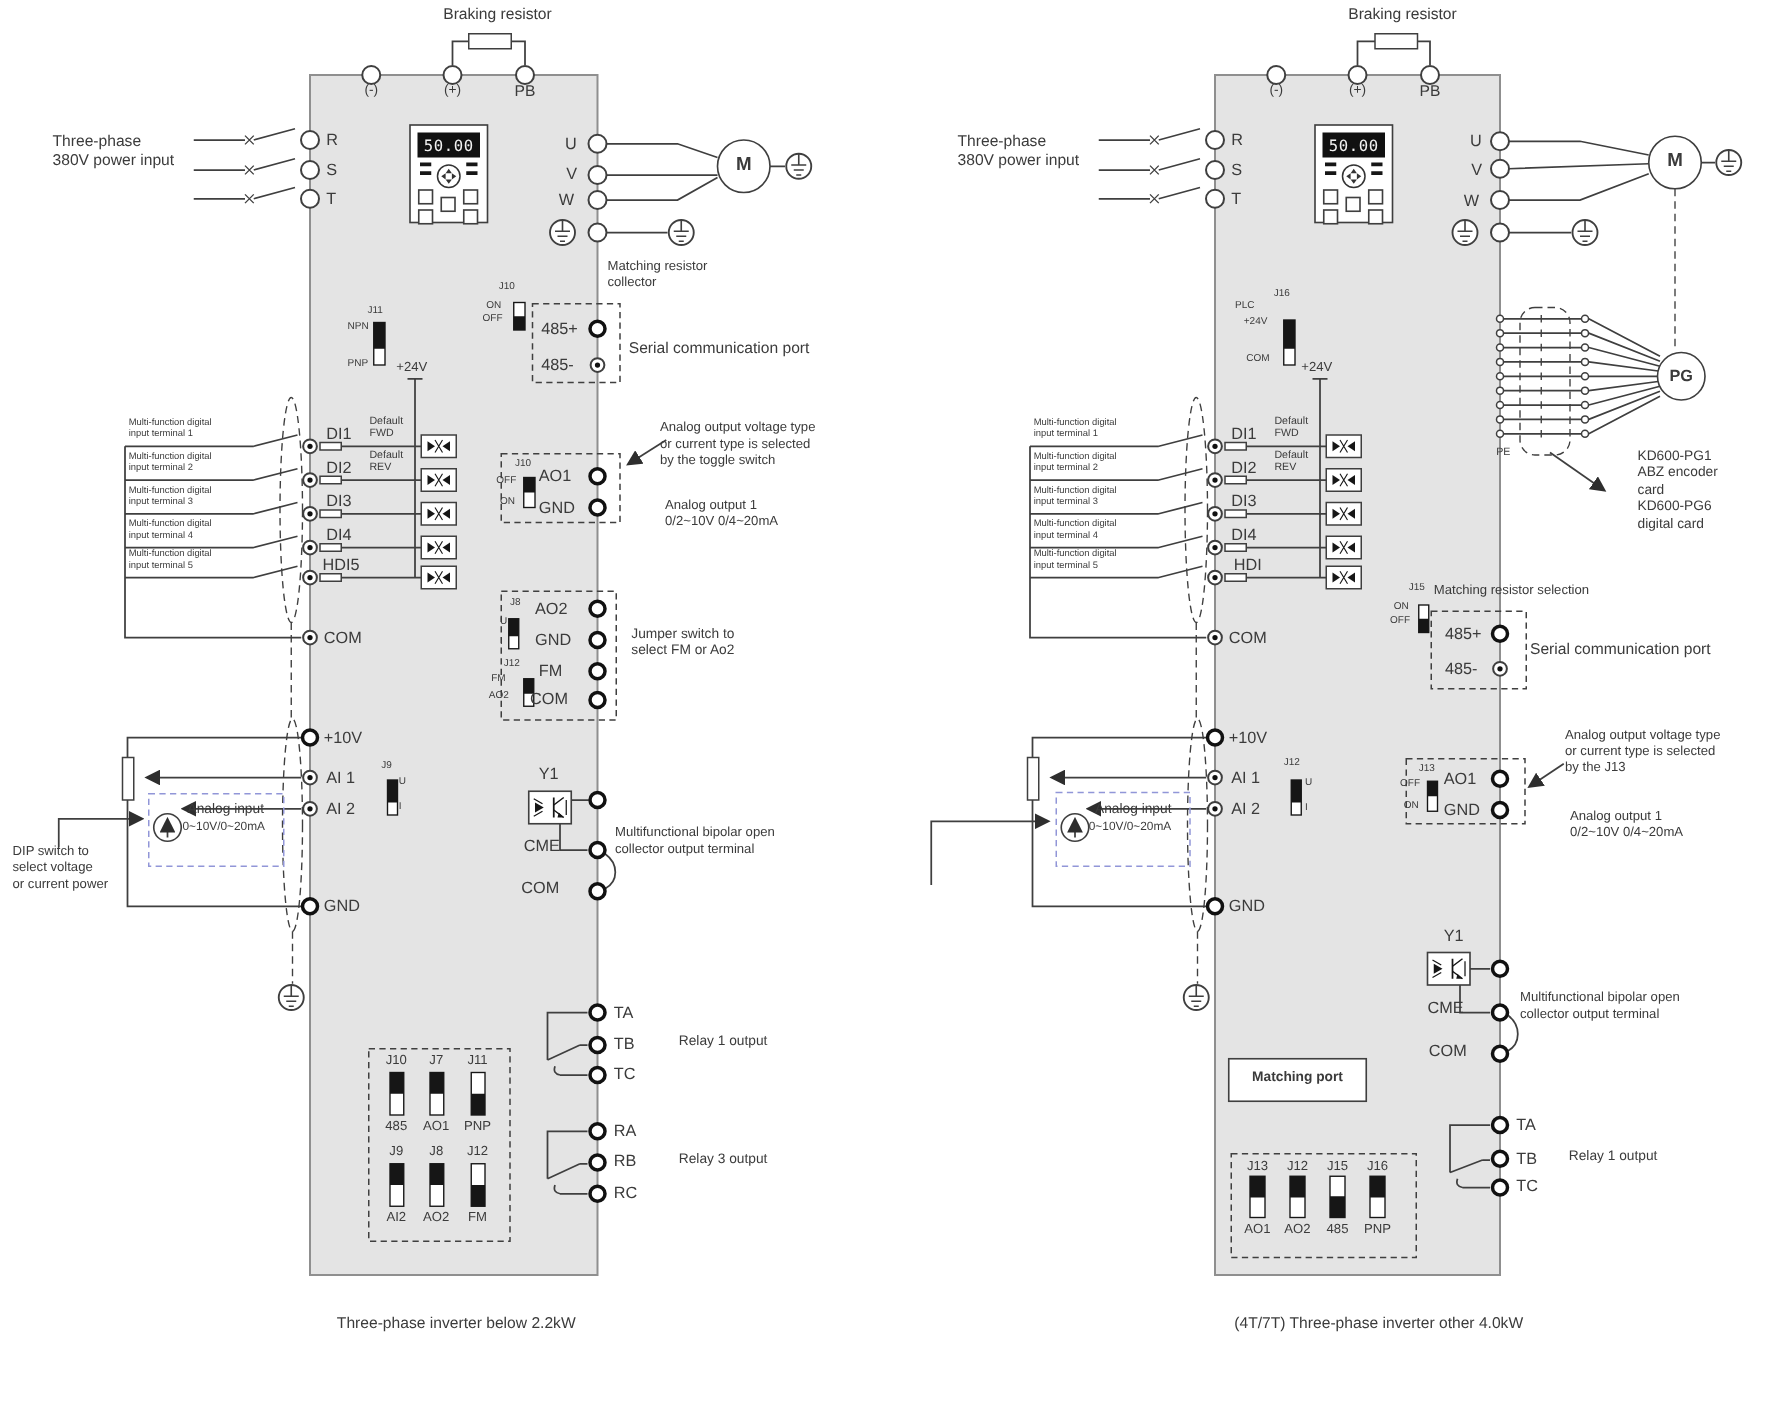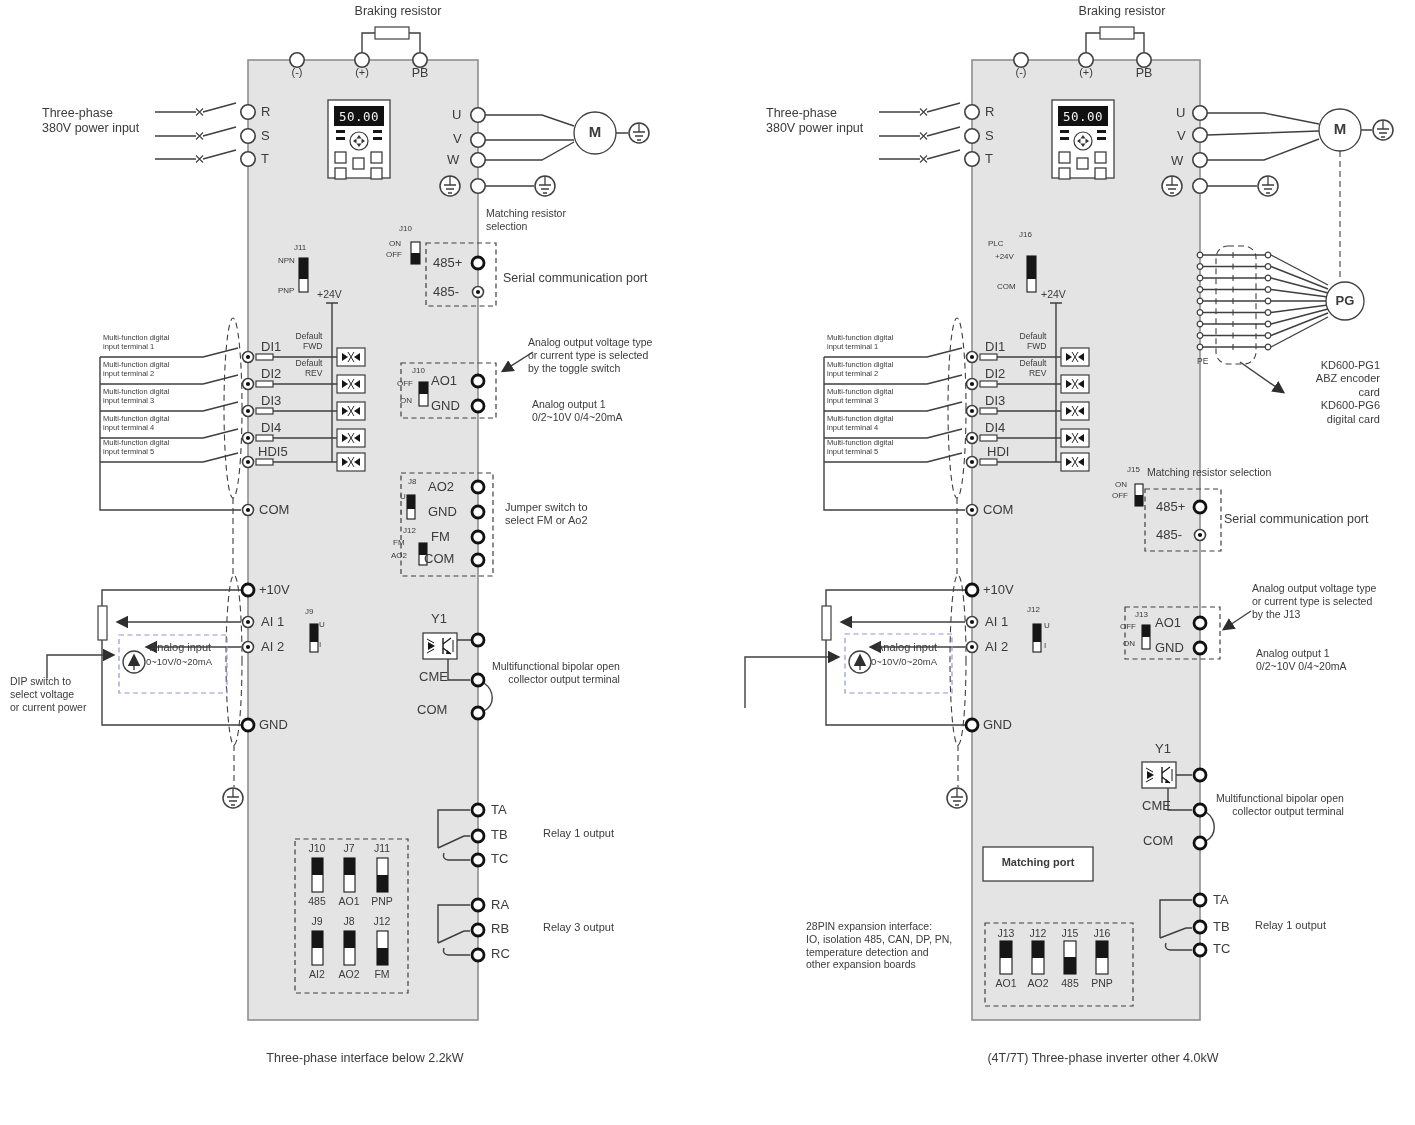--- a/index.html
+++ b/index.html
@@ -1,20 +1,20 @@
 <!DOCTYPE html>
 <html><head>
 <meta charset="utf-8">
 <style>
   html,body{margin:0;padding:0;background:#fff}
   .stage{position:relative;width:1415px;height:1125px;background:#fff;font-family:"Liberation Sans",sans-serif;overflow:hidden}
   .stage>svg{position:absolute;left:0;top:0}
   .t{position:absolute;color:#3b3b3b;white-space:pre-line;line-height:1.22}
   .c{transform:translateX(-50%);text-align:center}
-  .ctr{text-align:right}
+  .ctr{text-align:left}
   .b{font-weight:bold}
   .s7{font-size:8px}.s75{font-size:7.5px}.s8{font-size:8.5px}.s9{font-size:9.5px}
   .s10{font-size:10.5px}.s11{font-size:11px}.s12{font-size:12.5px}.s13{font-size:13px}.s15{font-size:15px}
   .disp{font-family:"DejaVu Sans Mono",monospace;color:#f2f2f2;letter-spacing:.5px}
   .w{stroke:#3f3f3f;stroke-width:1.4;fill:none}
   .wt{stroke:#3f3f3f;stroke-width:1.1;fill:none}
   .db{fill:none;stroke:#3f3f3f;stroke-width:1.2;stroke-dasharray:5 3.5}
   .dbl{fill:none;stroke:#9196d8;stroke-width:1.2;stroke-dasharray:5 3.5}
   .sh{fill:none;stroke:#3f3f3f;stroke-width:1.1;stroke-dasharray:6 4}
   .rr{fill:#fff;stroke:#3f3f3f;stroke-width:1.2}
@@ -420,21 +420,21 @@
 380V power input</div>
 <div class="t s13" style="left:261px;top:104px">R</div>
 <div class="t s13" style="left:261px;top:128px">S</div>
 <div class="t s13" style="left:261px;top:151px">T</div>
 <div class="t s13" style="left:452px;top:107px">U</div>
 <div class="t s13" style="left:453px;top:131px">V</div>
 <div class="t s13" style="left:447px;top:152px">W</div>
 <div class="t c b s15" style="left:595px;top:123px">M</div>
 <div class="t c s12 disp" style="left:359px;top:109px">50.00</div>
 <div class="t s10" style="left:486px;top:207px">Matching resistor
-selection</div>
+collector</div>
 <div class="t s7" style="left:399px;top:224px">J10</div>
 <div class="t s7" style="left:389px;top:239px">ON</div>
 <div class="t s7" style="left:386px;top:250px">OFF</div>
 <div class="t s13" style="left:433px;top:255px">485+</div>
 <div class="t s13" style="left:433px;top:284px">485-</div>
 <div class="t s12" style="left:503px;top:271px">Serial communication port</div>
 <div class="t s7" style="left:294px;top:243px">J11</div>
 <div class="t s7" style="left:278px;top:256px">NPN</div>
 <div class="t s7" style="left:278px;top:286px">PNP</div>
 <div class="t s10" style="left:317px;top:288px">+24V</div>
@@ -510,21 +510,21 @@
 <div class="t c s10" style="left:382px;top:842px">J11</div>
 <div class="t c s10" style="left:317px;top:895px">485</div>
 <div class="t c s10" style="left:349px;top:895px">AO1</div>
 <div class="t c s10" style="left:382px;top:895px">PNP</div>
 <div class="t c s10" style="left:317px;top:915px">J9</div>
 <div class="t c s10" style="left:349px;top:915px">J8</div>
 <div class="t c s10" style="left:382px;top:915px">J12</div>
 <div class="t c s10" style="left:317px;top:968px">AI2</div>
 <div class="t c s10" style="left:349px;top:968px">AO2</div>
 <div class="t c s10" style="left:382px;top:968px">FM</div>
-<div class="t c s12" style="left:365px;top:1051px">Three-phase interface below 2.2kW</div>
+<div class="t c s12" style="left:365px;top:1051px">Three-phase inverter below 2.2kW</div>
 
 <div class="t c s12" style="left:1122px;top:4px">Braking resistor</div>
 <div class="t c s11" style="left:1021px;top:66px">(-)</div>
 <div class="t c s11" style="left:1086px;top:66px">(+)</div>
 <div class="t c s12" style="left:1144px;top:66px">PB</div>
 <div class="t s12" style="left:766px;top:106px">Three-phase
 380V power input</div>
 <div class="t s13" style="left:985px;top:104px">R</div>
 <div class="t s13" style="left:985px;top:128px">S</div>
 <div class="t s13" style="left:985px;top:151px">T</div>
@@ -589,24 +589,20 @@
 <div class="t s7" style="left:1044px;top:641px">I</div>
 <div class="t s11" style="left:876px;top:641px">Analog input</div>
 <div class="t s9" style="left:871px;top:656px">0~10V/0~20mA</div>
 <div class="t s13" style="left:983px;top:717px">GND</div>
 <div class="t s13" style="left:1155px;top:741px">Y1</div>
 <div class="t s13" style="left:1142px;top:798px">CME</div>
 <div class="t s13" style="left:1143px;top:833px">COM</div>
 <div class="t ctr s10" style="left:1216px;top:792px">Multifunctional bipolar open
 collector output terminal</div>
 <div class="t c b s11" style="left:1038px;top:856px">Matching port</div>
-<div class="t s10" style="left:806px;top:920px">28PIN expansion interface:
-IO, isolation 485, CAN, DP, PN,
-temperature detection and
-other expansion boards</div>
 <div class="t c s10" style="left:1006px;top:927px">J13</div>
 <div class="t c s10" style="left:1038px;top:927px">J12</div>
 <div class="t c s10" style="left:1070px;top:927px">J15</div>
 <div class="t c s10" style="left:1102px;top:927px">J16</div>
 <div class="t c s10" style="left:1006px;top:977px">AO1</div>
 <div class="t c s10" style="left:1038px;top:977px">AO2</div>
 <div class="t c s10" style="left:1070px;top:977px">485</div>
 <div class="t c s10" style="left:1102px;top:977px">PNP</div>
 <div class="t s13" style="left:1213px;top:892px">TA</div>
 <div class="t s13" style="left:1213px;top:919px">TB</div>

